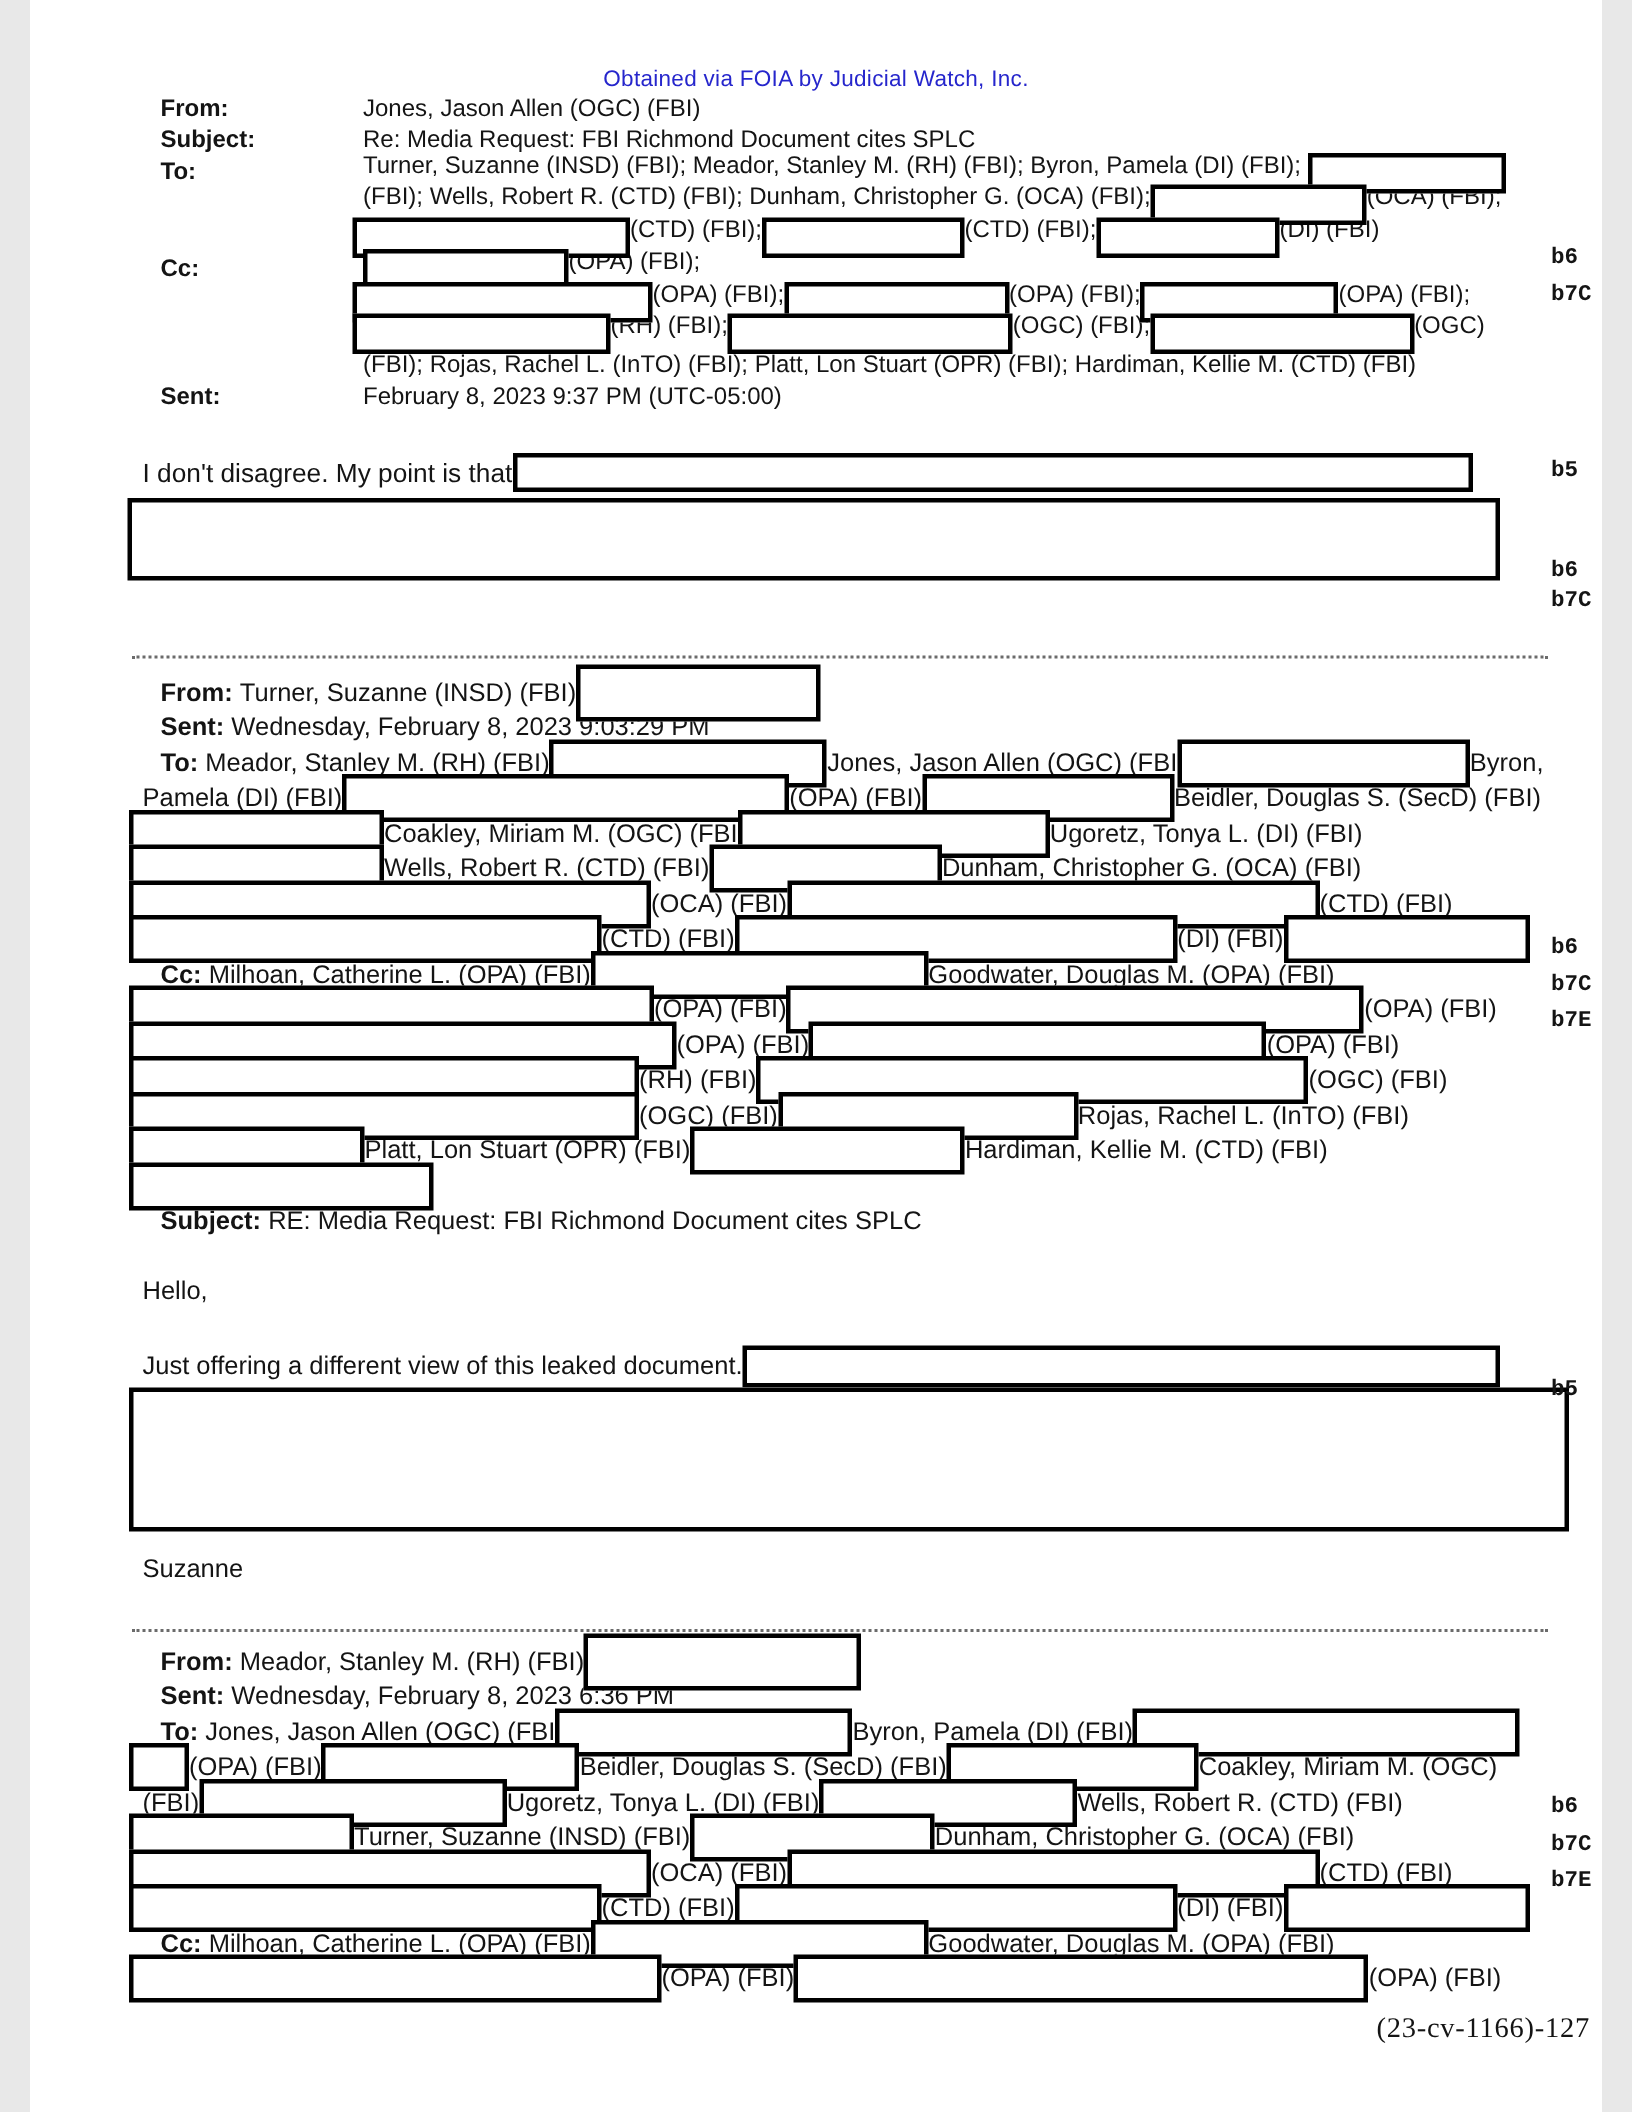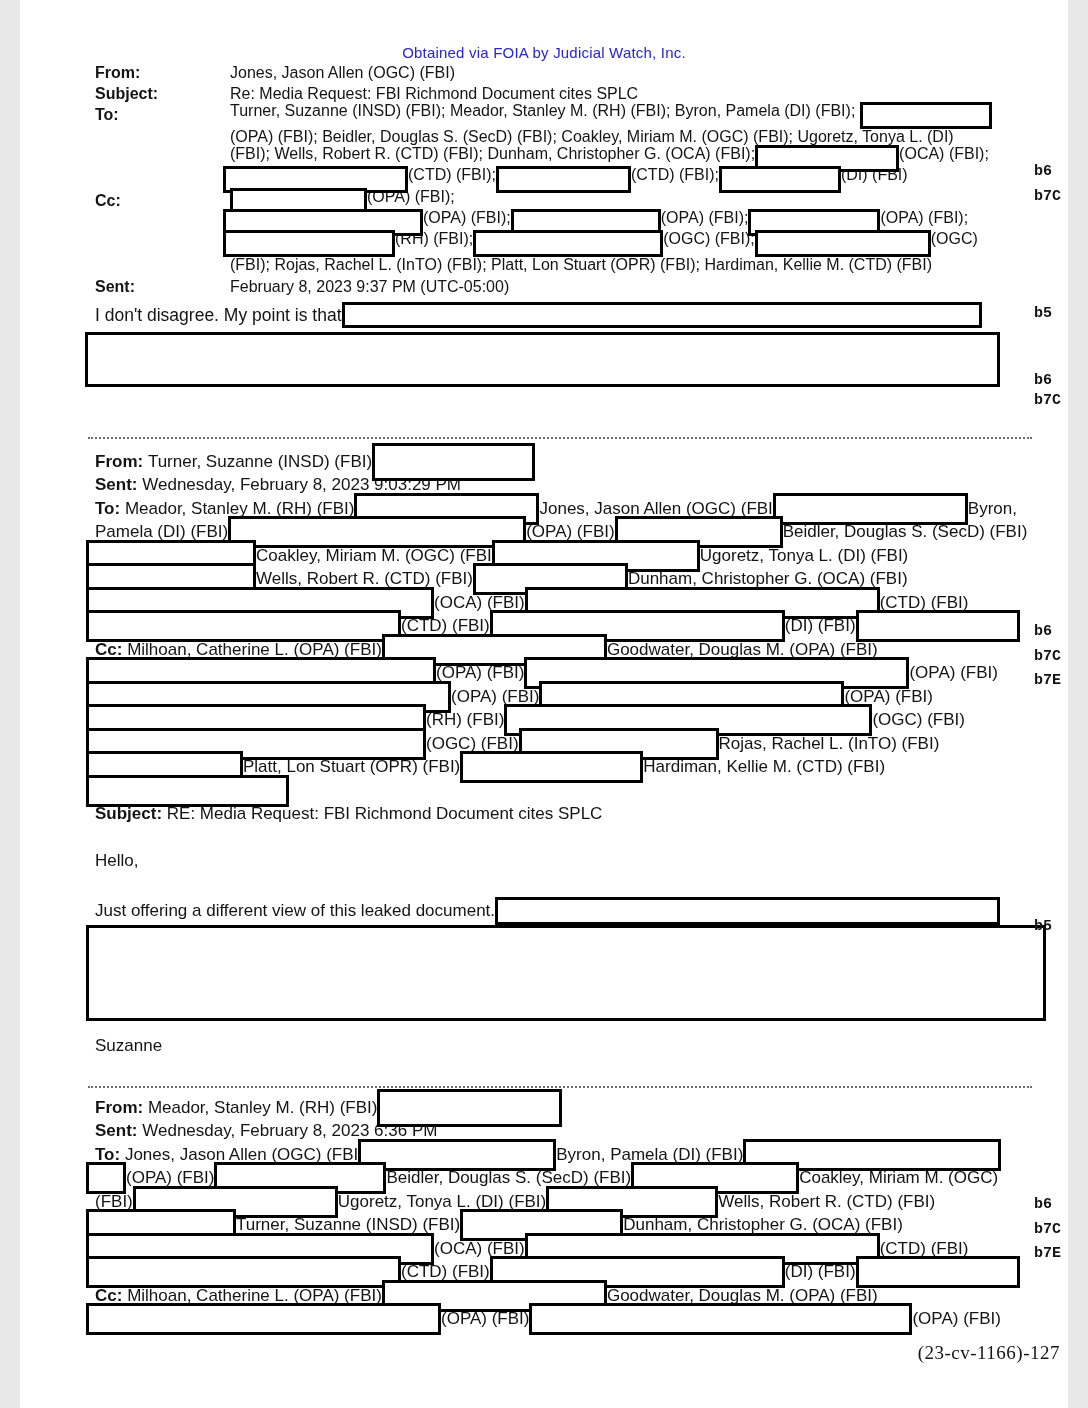--- a/index.html
+++ b/index.html
@@ -25,21 +25,21 @@
   .bigbox{box-sizing:border-box;background:#fff;border:3px solid #000;position:relative;z-index:2;}
 
   
   .divider{position:absolute;left:68px;width:944px;height:0;border-top:2px dotted #6b6b6b;}
 
   
   .e23{position:absolute;left:75px;font-size:17px;}
   .e23 .line{display:flex;align-items:center;height:23.5px;white-space:pre;}
   .e23 .line.outdent{margin-left:-9px;}
   .e23 .red{height:32px;}
-  .b{font-weight:bold;}
+  .b{font-weight:bold;margin-left:12px;}
 
   .e2spacer{height:14px;}
 
   
   .annot{position:absolute;left:1014px;font-family:"Liberation Mono",monospace;
          font-weight:bold;font-size:15px;white-space:pre;z-index:3;}
 
   .footer{position:absolute;top:1342px;right:8px;font-family:"Liberation Serif",serif;
           font-size:19px;letter-spacing:.5px;}
 </style>
@@ -47,21 +47,20 @@
 <body>
 
 <div class="page">
 
   <div class="foia" style="color: rgb(38, 38, 204);">Obtained via FOIA by Judicial Watch, Inc.</div>
 
   <div class="e1" id="e1rows">
       <div class="e1row"><span class="lblcol b">From:</span><span class="segline"><span>Jones, Jason Allen (OGC) (FBI)</span></span></div>
       <div class="e1row"><span class="lblcol b">Subject:</span><span class="segline"><span>Re: Media Request: FBI Richmond Document cites SPLC</span></span></div>
       <div class="e1row"><span class="lblcol b">To:</span><span class="segline"><span>Turner, Suzanne (INSD) (FBI); Meador, Stanley M. (RH) (FBI); Byron, Pamela (DI) (FBI); </span><span class="red" style="width: 132px;"></span></span></div>
-      <div class="e1row"><span class="lblcol b"></span><span class="segline"><span>(OPA) (FBI); Beidler, Douglas S. (SecD) (FBI); Coakley, Miriam M. (OGC) (FBI); Ugoretz, Tonya L. (DI)</span></span></div>
       <div class="e1row"><span class="lblcol b"></span><span class="segline"><span>(FBI); Wells, Robert R. (CTD) (FBI); Dunham, Christopher G. (OCA) (FBI);</span><span class="red" style="width: 144px;"></span><span>(OCA) (FBI);</span></span></div>
       <div class="e1row"><span class="lblcol b"></span><span class="segline outdent"><span class="red" style="width: 185px;"></span><span>(CTD) (FBI);</span><span class="red" style="width: 135px;"></span><span>(CTD) (FBI);</span><span class="red" style="width: 122px;"></span><span>(DI) (FBI)</span></span></div>
       <div class="e1row"><span class="lblcol b">Cc:</span><span class="segline"><span class="red" style="width: 137px;"></span><span>(OPA) (FBI);</span></span></div>
       <div class="e1row"><span class="lblcol b"></span><span class="segline outdent"><span class="red" style="width: 200px;"></span><span>(OPA) (FBI);</span><span class="red" style="width: 150px;"></span><span>(OPA) (FBI);</span><span class="red" style="width: 132px;"></span><span>(OPA) (FBI);</span></span></div>
       <div class="e1row"><span class="lblcol b"></span><span class="segline outdent"><span class="red" style="width: 172px;"></span><span>(RH) (FBI);</span><span class="red" style="width: 190px;"></span><span>(OGC) (FBI);</span><span class="red" style="width: 176px;"></span><span>(OGC)</span></span></div>
       <div class="e1row"><span class="lblcol b"></span><span class="segline"><span>(FBI); Rojas, Rachel L. (InTO) (FBI); Platt, Lon Stuart (OPR) (FBI); Hardiman, Kellie M. (CTD) (FBI)</span></span></div>
       <div class="e1row"><span class="lblcol b">Sent:</span><span class="segline"><span>February 8, 2023 9:37 PM (UTC-05:00)</span></span></div>
     </div>
 
   <div class="e1body">

